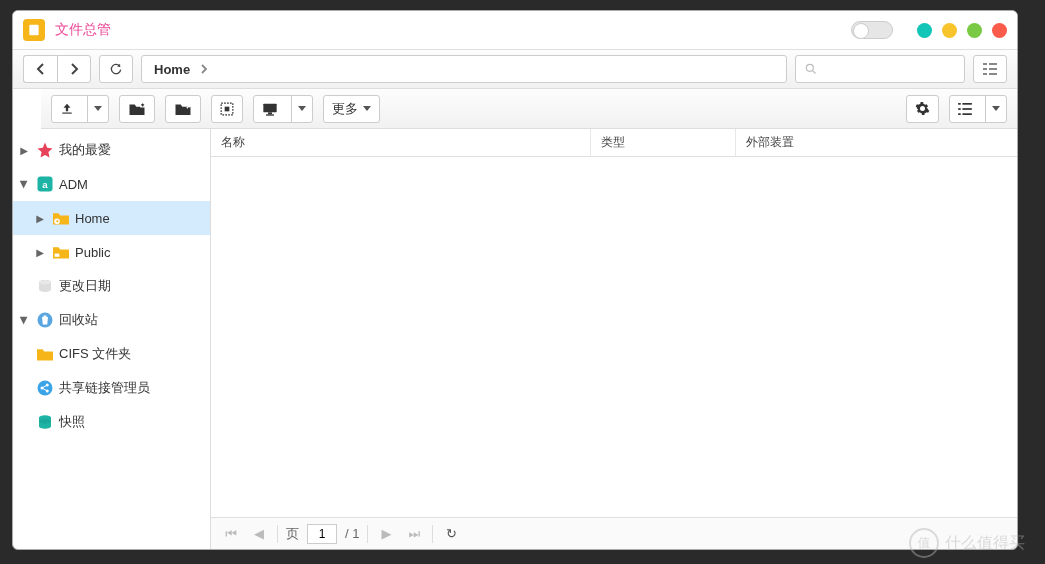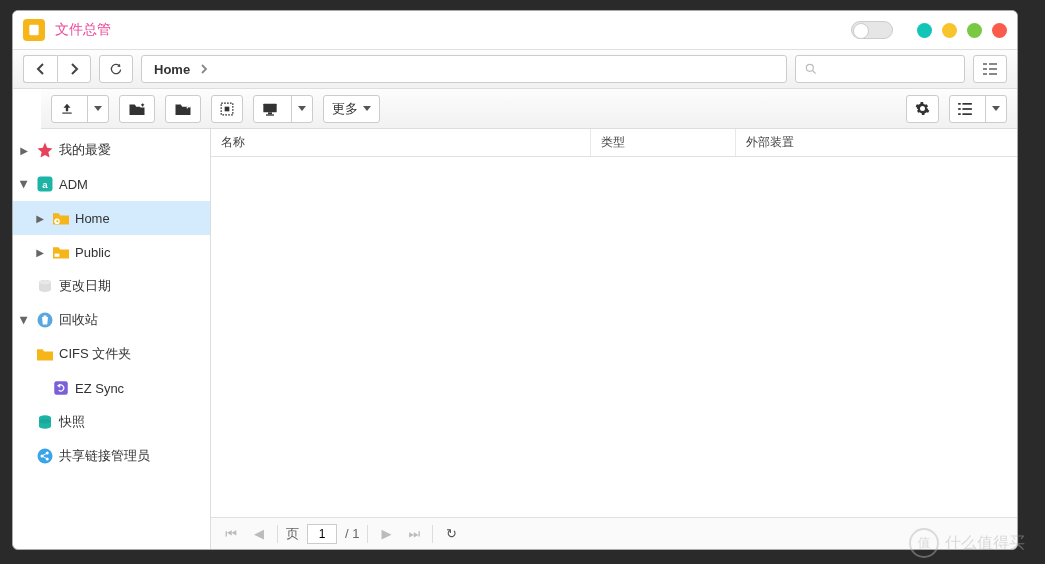--- a/index.html
+++ b/index.html
@@ -246,53 +246,43 @@
       </div>
       <div class="tree-item">
         <span class="expand"></span>
         <span class="tree-icon">
             <svg width="20" height="16" viewBox="0 0 24 20">
               <path d="M2 4 L9 4 L11 7 L22 7 L22 18 L2 18 Z" fill="#f6b519"></path>
             </svg>
           </span>
         <span>CIFS 文件夹</span>
       </div>
-      <div class="tree-item l2">
-        <span class="expand"></span>
-        <span class="tree-icon">
-            <svg width="18" height="18" viewBox="0 0 24 24">
-              <rect x="3" y="3" width="18" height="18" rx="3" fill="#7b5fd8"></rect>
-              <path d="M9 9 A4 4 0 1 1 9 15 M11 7 L8 9 L11 11" stroke="#fff" stroke-width="1.6" fill="none"></path>
-            </svg>
-          </span>
-        <span>EZ Sync</span>
-      </div>
-      <div class="tree-item">
-        <span class="expand"></span>
-        <span class="tree-icon">
-            <svg width="18" height="18" viewBox="0 0 24 24">
-              <ellipse cx="12" cy="6" rx="8" ry="3" fill="#1db4a6"></ellipse>
-              <path d="M4 6 L4 18 A8 3 0 0 0 20 18 L20 6" fill="#1db4a6"></path>
-              <ellipse cx="12" cy="11" rx="8" ry="3" fill="#18a092" opacity="0.6"></ellipse>
-            </svg>
-          </span>
-        <span>快照</span>
-      </div>
       <div class="tree-item">
         <span class="expand"></span>
         <span class="tree-icon">
             <svg width="18" height="18" viewBox="0 0 24 24">
               <circle cx="12" cy="12" r="10" fill="#3ba3e8"></circle>
               <circle cx="8" cy="12" r="2" fill="#fff"></circle>
               <circle cx="15" cy="8" r="2" fill="#fff"></circle>
               <circle cx="15" cy="16" r="2" fill="#fff"></circle>
               <path d="M8 12 L15 8 M8 12 L15 16" stroke="#fff" stroke-width="1.3"></path>
             </svg>
           </span>
         <span>共享链接管理员</span>
+      </div>
+      <div class="tree-item">
+        <span class="expand"></span>
+        <span class="tree-icon">
+            <svg width="18" height="18" viewBox="0 0 24 24">
+              <ellipse cx="12" cy="6" rx="8" ry="3" fill="#1db4a6"></ellipse>
+              <path d="M4 6 L4 18 A8 3 0 0 0 20 18 L20 6" fill="#1db4a6"></path>
+              <ellipse cx="12" cy="11" rx="8" ry="3" fill="#18a092" opacity="0.6"></ellipse>
+            </svg>
+          </span>
+        <span>快照</span>
       </div>
       <div class="tree-item">
         <span class="expand"></span>
         <span class="tree-icon"></span>
 
       </div>
     </div>
 
     <div class="main-area">
       <div class="col-headers">

